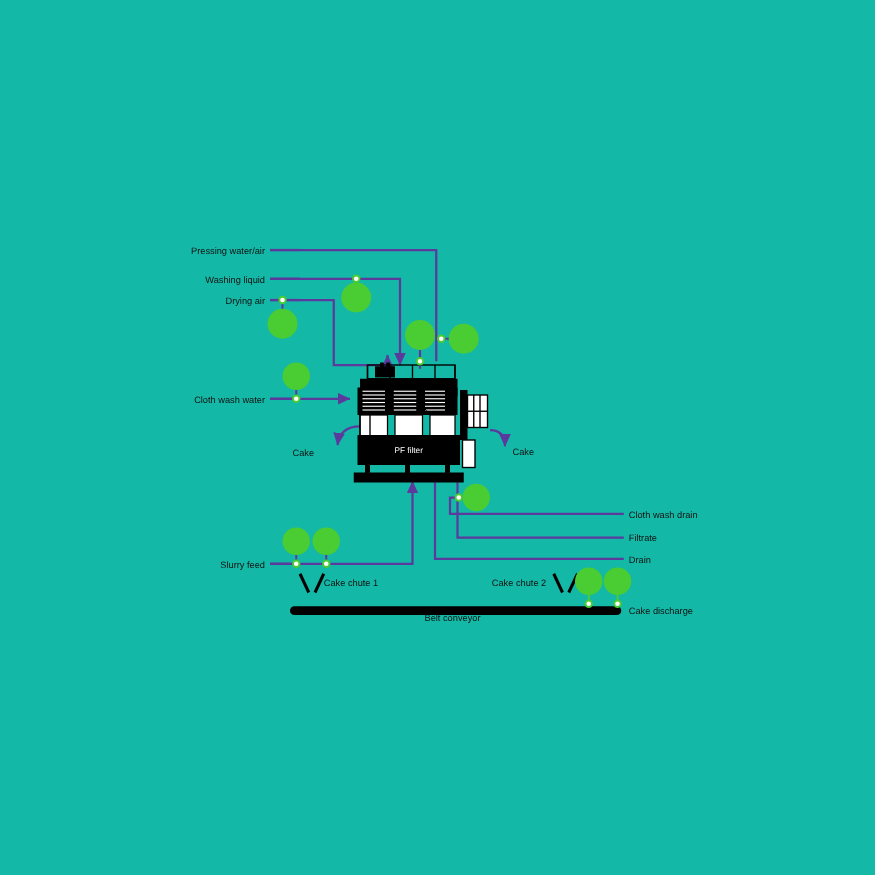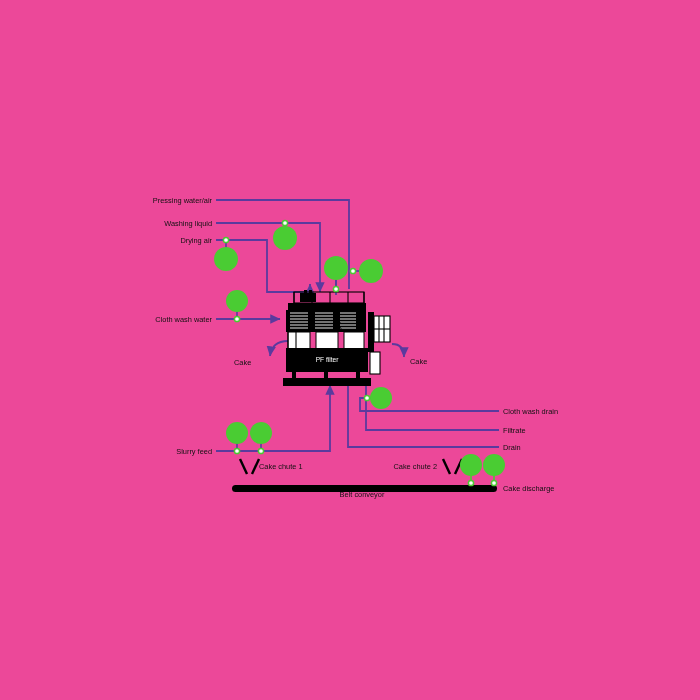--- a/index.html
+++ b/index.html
@@ -1,18 +1,18 @@
 <!DOCTYPE html>
 <html><head>
 <meta charset="utf-8">
 <style>
   html,body{margin:0;padding:0;background:#ffffff;}
   body{width:700px;height:700px;overflow:hidden;
        font-family:"Liberation Sans", sans-serif;}
-  #diagram-root{position:relative;width:700px;height:700px;background:#ec4899;}
+  #diagram-root{position:relative;width:700px;height:700px;background:#14b8a6;}
   svg#pfd{display:block;width:700px;height:700px;}
   text{font-family:"Liberation Sans", sans-serif;fill:#111111;}
   .lbl{font-size:7.4px;}
   .lbl-end{text-anchor:end;}
   .lbl-start{text-anchor:start;}
   .lbl-mid{text-anchor:middle;}
   .machine-label{font-size:6.6px;fill:#ffffff;text-anchor:middle;}
 </style>
 </head>
 <body>

